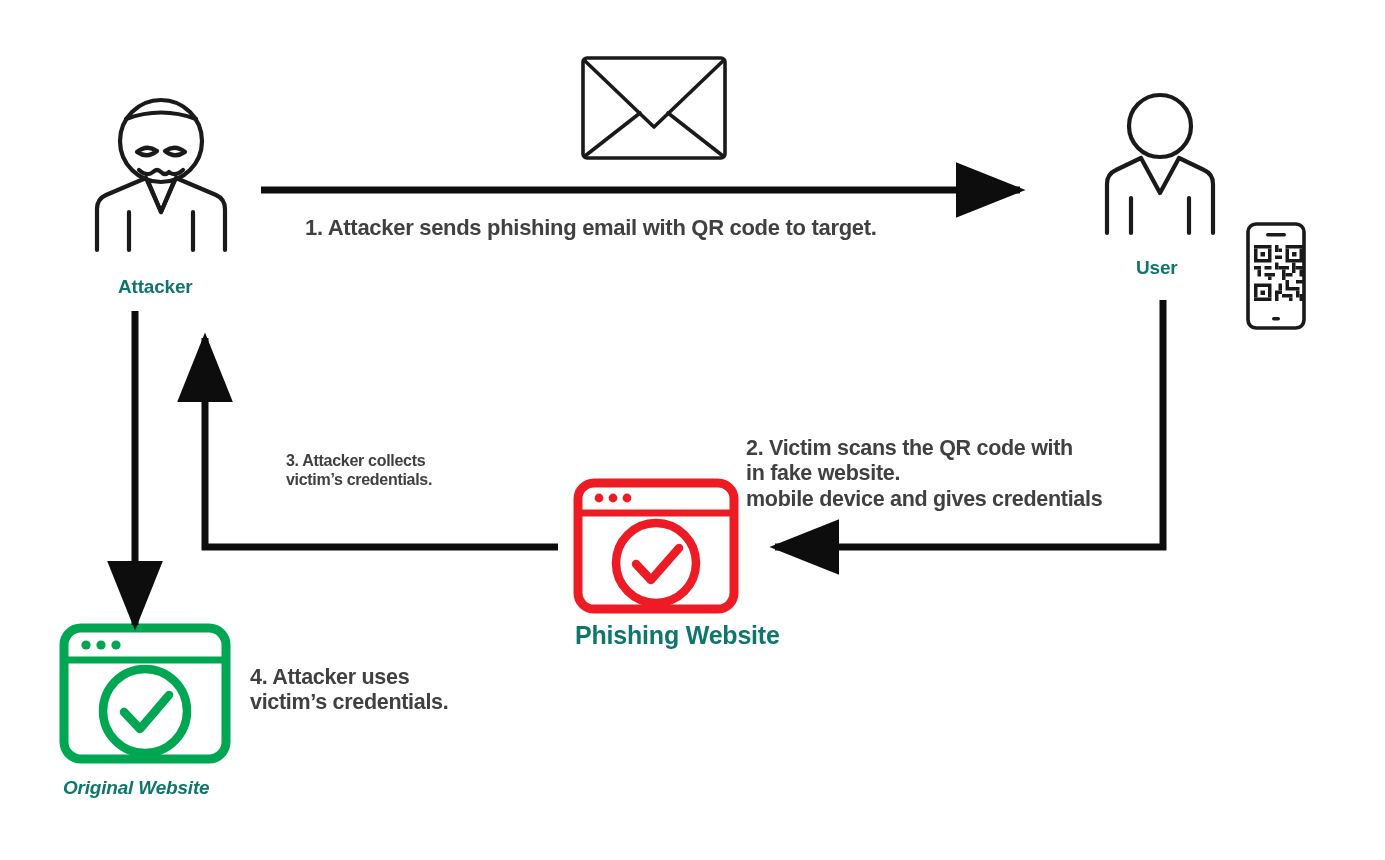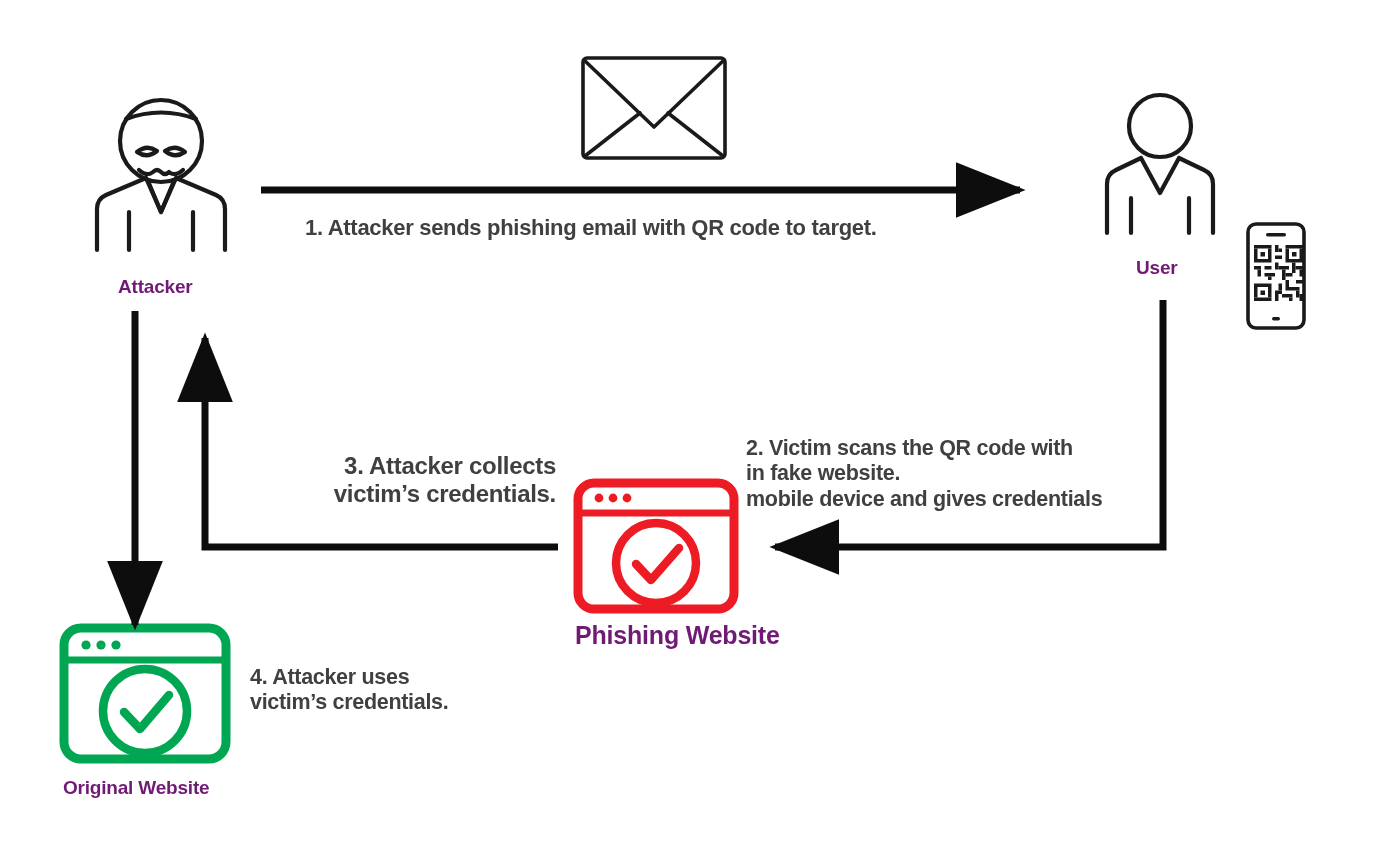--- a/index.html
+++ b/index.html
@@ -24,40 +24,40 @@
     left: 0;
     top: 0;
     width: 1385px;
     height: 860px;
   }
 
   .node-label {
     position: absolute;
     font-family: "Liberation Sans", sans-serif;
     font-weight: bold;
-    color: #701a75;
+    color: #0f766e;
     white-space: nowrap;
     letter-spacing: -0.2px;
   }
   .label-attacker { left: 118px; top: 276px; font-size: 19px; }
   .label-user     { left: 1136px; top: 257px; font-size: 19px; }
   .label-phishing { left: 575px; top: 621px; font-size: 25px; }
-  .label-original { left: 63px; top: 777px; font-size: 19px; }
+  .label-original { left: 63px; top: 777px; font-size: 19px; font-style: italic; }
 
   .step-text {
     position: absolute;
     font-family: "Liberation Sans", sans-serif;
     font-weight: bold;
     color: #404040;
     line-height: 1.18;
     letter-spacing: -0.3px;
   }
   .step1 { left: 305px; top: 215px; font-size: 22px; white-space: nowrap; }
   .step2 { left: 746px; top: 436px; font-size: 21.5px; width: 400px; }
-  .step3 { left: 286px; top: 452px; font-size: 24px; width: 270px; text-align: right; }
+  .step3 { left: 286px; top: 452px; font-size: 16px; width: 270px; text-align: left; }
   .step4 { left: 250px; top: 665px; font-size: 21.5px; width: 240px; }
   .step-line { display: block; }
 </style>
 </head>
 <body>
 
 <div id="canvas">
 
   <svg class="diagram-svg" viewBox="0 0 1385 860">
     <defs>

